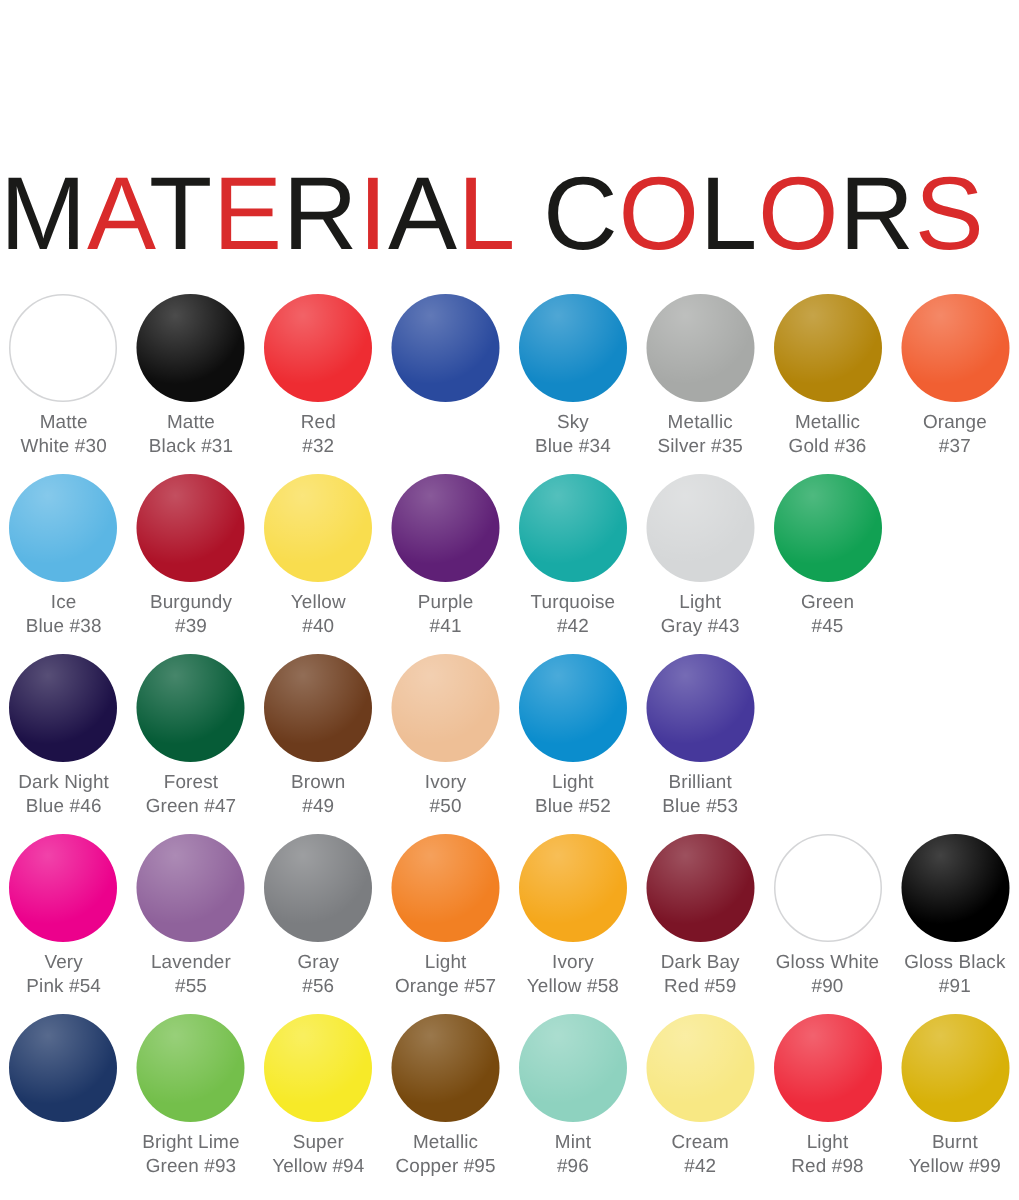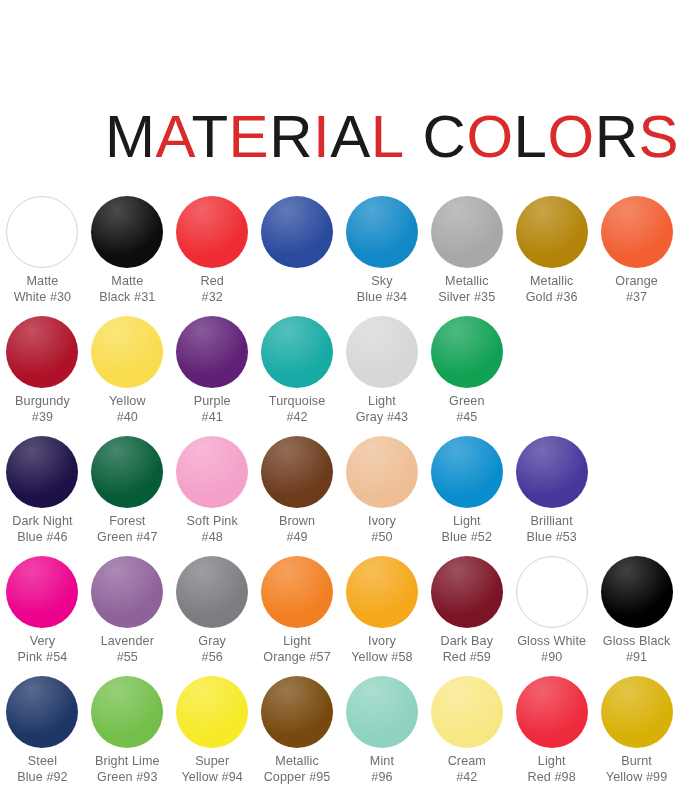--- a/index.html
+++ b/index.html
@@ -23,22 +23,22 @@
     background: #ffffff;
     box-sizing: border-box;
   }
 
   
   .title {
     position: absolute;
     left: 0;
     top: 62px;
     width: 679px;
-    text-align: right;
-    font-size: 60px;
+    text-align: left;
+    font-size: 69px;
     line-height: 70px;
     font-weight: 400;
     letter-spacing: 0.5px;
     white-space: nowrap;
     font-family: "Liberation Sans", sans-serif;
     user-select: none;
   }
   .title .ltr { display: inline; }
   .title .sp { display: inline-block; width: 18px; }
 
@@ -156,20 +156,26 @@
         <div class="cell">
           <div class="dot-wrap">
             <div class="dot" style="background: rgb(241, 95, 50);"></div>
           </div>
           <div class="label"><span>Orange</span><span class="l2">#37</span></div>
         </div>
       </div>
       <div class="row">
         <div class="cell">
           <div class="dot-wrap">
+            <div class="dot" style="background: rgb(91, 182, 228);"></div>
+          </div>
+          <div class="label"><span>Ice</span><span class="l2">Blue #38</span></div>
+        </div>
+        <div class="cell">
+          <div class="dot-wrap">
             <div class="dot" style="background: rgb(174, 18, 40);"></div>
           </div>
           <div class="label"><span>Burgundy</span><span class="l2">#39</span></div>
         </div>
         <div class="cell">
           <div class="dot-wrap">
             <div class="dot" style="background: rgb(249, 221, 78);"></div>
           </div>
           <div class="label"><span>Yellow</span><span class="l2">#40</span></div>
         </div>
@@ -206,26 +212,20 @@
           <div class="label"><span>Dark Night</span><span class="l2">Blue #46</span></div>
         </div>
         <div class="cell">
           <div class="dot-wrap">
             <div class="dot" style="background: rgb(6, 92, 55);"></div>
           </div>
           <div class="label"><span>Forest</span><span class="l2">Green #47</span></div>
         </div>
         <div class="cell">
           <div class="dot-wrap">
-            <div class="dot" style="background: rgb(244, 160, 200);"></div>
-          </div>
-          <div class="label"><span>Soft Pink</span><span class="l2">#48</span></div>
-        </div>
-        <div class="cell">
-          <div class="dot-wrap">
             <div class="dot" style="background: rgb(108, 59, 28);"></div>
           </div>
           <div class="label"><span>Brown</span><span class="l2">#49</span></div>
         </div>
         <div class="cell">
           <div class="dot-wrap">
             <div class="dot" style="background: rgb(238, 191, 150);"></div>
           </div>
           <div class="label"><span>Ivory</span><span class="l2">#50</span></div>
         </div>
@@ -290,21 +290,20 @@
             <div class="dot" style="background: rgb(0, 0, 0);"></div>
           </div>
           <div class="label"><span>Gloss Black</span><span class="l2">#91</span></div>
         </div>
       </div>
       <div class="row">
         <div class="cell">
           <div class="dot-wrap">
             <div class="dot" style="background: rgb(29, 54, 102);"></div>
           </div>
-          <div class="label"><span>Steel</span><span class="l2">Blue #92</span></div>
         </div>
         <div class="cell">
           <div class="dot-wrap">
             <div class="dot" style="background: rgb(116, 191, 75);"></div>
           </div>
           <div class="label"><span>Bright Lime</span><span class="l2">Green #93</span></div>
         </div>
         <div class="cell">
           <div class="dot-wrap">
             <div class="dot" style="background: rgb(247, 234, 40);"></div>

